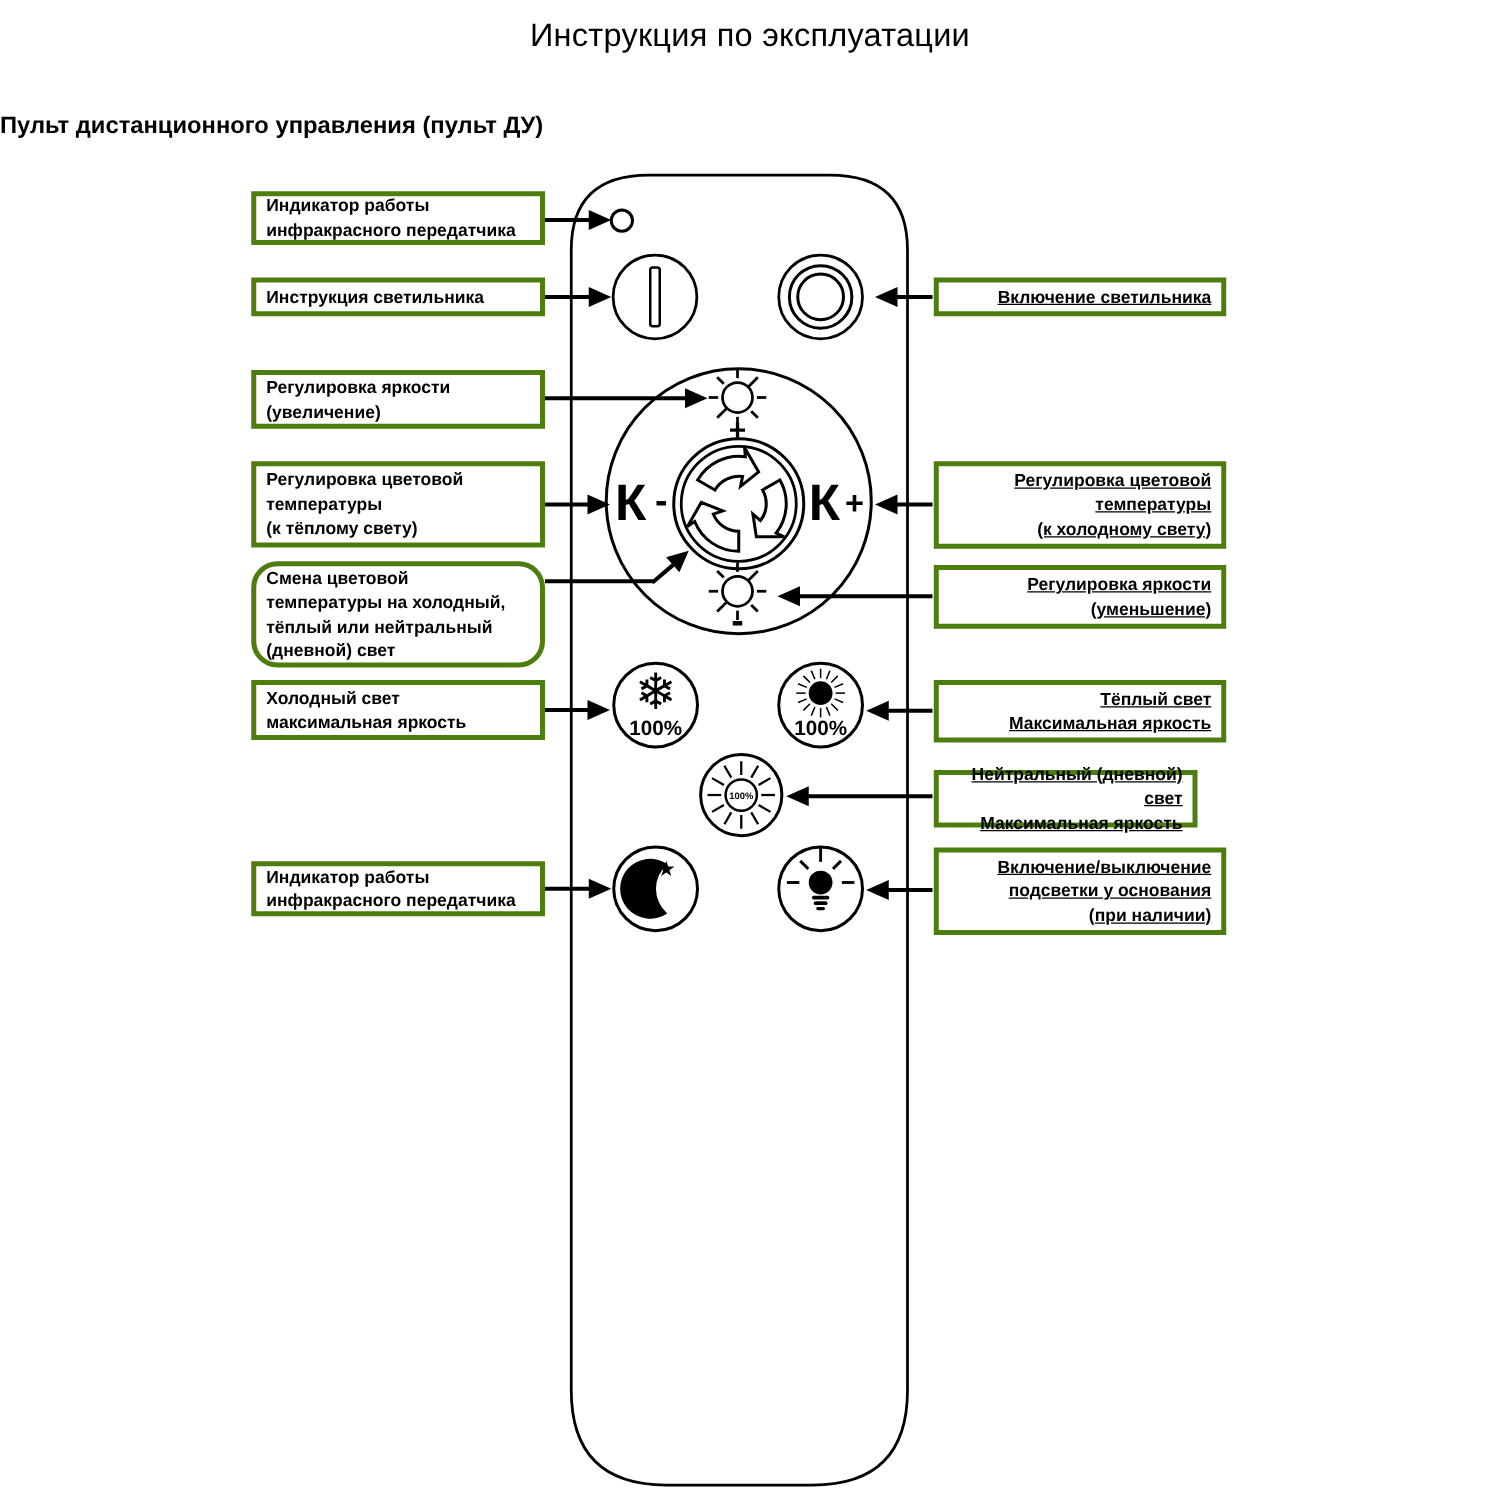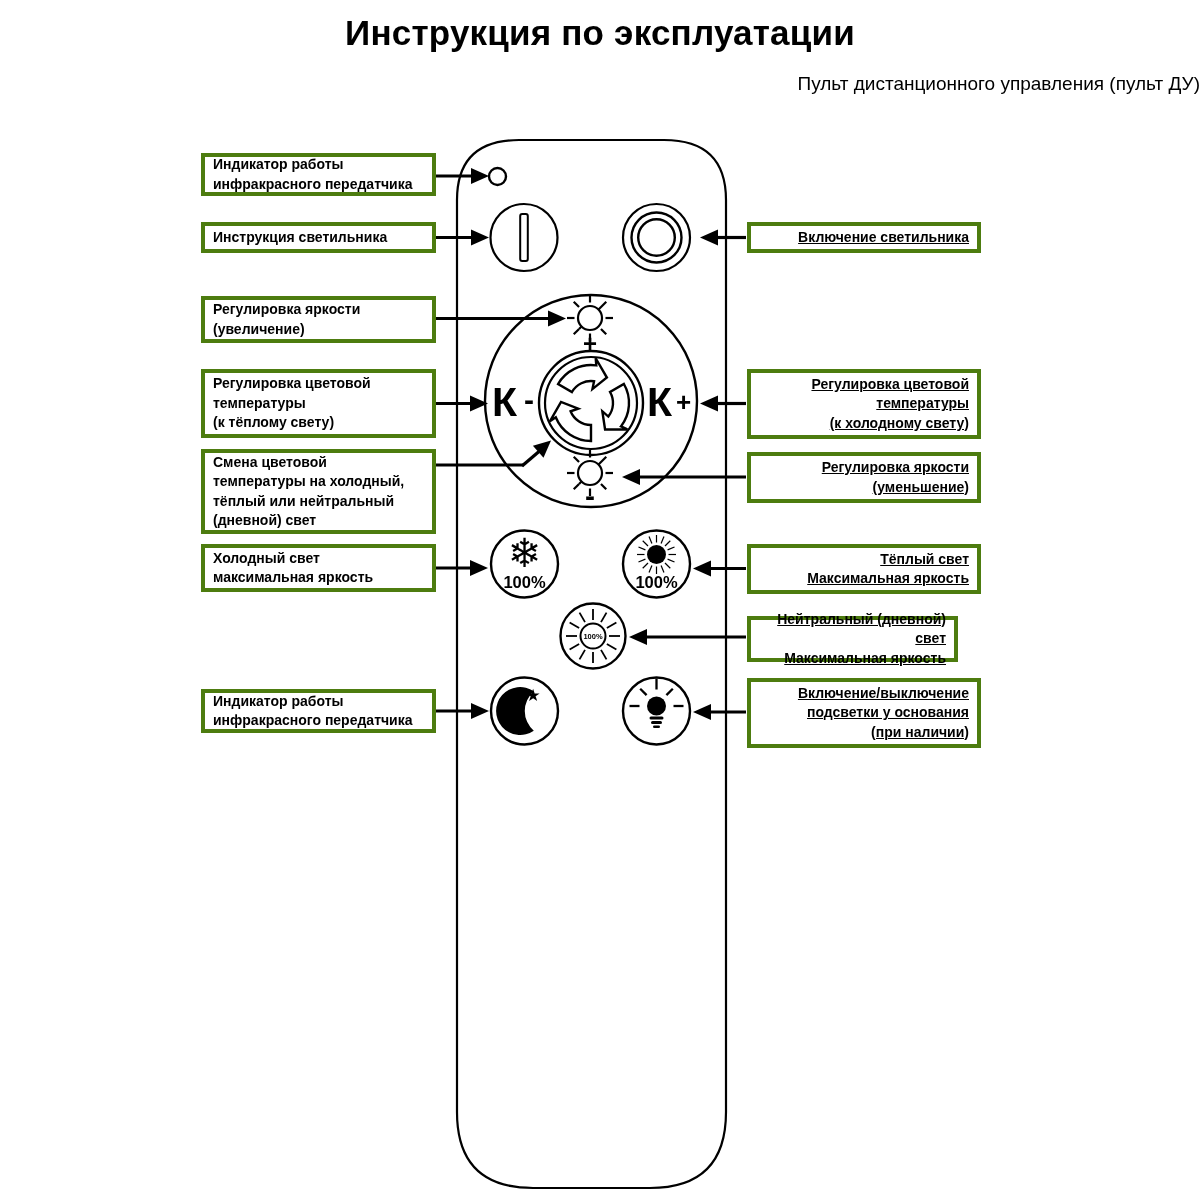--- a/index.html
+++ b/index.html
@@ -1,21 +1,21 @@
 <!DOCTYPE html>
 <html><head>
 <meta charset="utf-8">
 <style>
   html,body{margin:0;padding:0;background:#fff;}
   .canvas{position:relative;width:1200px;height:1200px;background:#fff;
           font-family:"Liberation Sans",sans-serif;color:#000;overflow:hidden;}
   .page-title{position:absolute;left:0;top:13px;width:100%;text-align:center;
-              font-size:35px;font-weight:bold;letter-spacing:.2px;}
-  .page-subtitle{position:absolute;left:0;top:73px;width:100%;text-align:right;
-              font-size:19px;font-weight:normal;}
+              font-size:26px;font-weight:normal;letter-spacing:.2px;}
+  .page-subtitle{position:absolute;left:0;top:90px;width:100%;text-align:left;
+              font-size:19px;font-weight:bold;}
   .diagram-svg{position:absolute;left:0;top:0;}
   .label-box{position:absolute;box-sizing:border-box;border:4px solid #4d7c0f;background:#fff;
              display:flex;align-items:center;padding:2px 8px;
              font-size:14px;font-weight:bold;line-height:19.5px;white-space:pre-line;}
   .label-left{justify-content:flex-start;text-align:left;}
   .label-right{justify-content:flex-end;text-align:right;text-decoration:underline;}
   svg text{font-family:"Liberation Sans",sans-serif;font-weight:bold;fill:#000;}
   svg text.glyph{font-family:"DejaVu Sans",sans-serif;}
   .stroke{fill:none;stroke:#000;}
   .wire{stroke:#000;stroke-width:3.2;}
@@ -213,21 +213,21 @@
   </svg>
 
   <div class="label-box label-left" style="left:201px;top:153px;width:235px;height:43px;">Индикатор работы
 инфракрасного передатчика</div>
   <div class="label-box label-left" style="left:201px;top:222px;width:235px;height:31px;">Инструкция светильника</div>
   <div class="label-box label-left" style="left:201px;top:296px;width:235px;height:47px;">Регулировка яркости
 (увеличение)</div>
   <div class="label-box label-left" style="left:201px;top:369px;width:235px;height:69px;">Регулировка цветовой
 температуры
 (к тёплому свету)</div>
-  <div class="label-box label-left" style="left:201px;top:449px;width:235px;height:85px;">Смена цветовой
+  <div class="label-box label-left" style="left:201px;top:449px;width:235px;height:85px;border-radius:21px;">Смена цветовой
 температуры на холодный,
 тёплый или нейтральный
 (дневной) свет</div>
   <div class="label-box label-left" style="left:201px;top:544px;width:235px;height:48px;">Холодный свет
 максимальная яркость</div>
   <div class="label-box label-left" style="left:201px;top:689px;width:235px;height:44px;">Индикатор работы
 инфракрасного передатчика</div>
 
   <div class="label-box label-right" style="left:747px;top:222px;width:234px;height:31px;">Включение светильника</div>
   <div class="label-box label-right" style="left:747px;top:369px;width:234px;height:70px;">Регулировка цветовой

